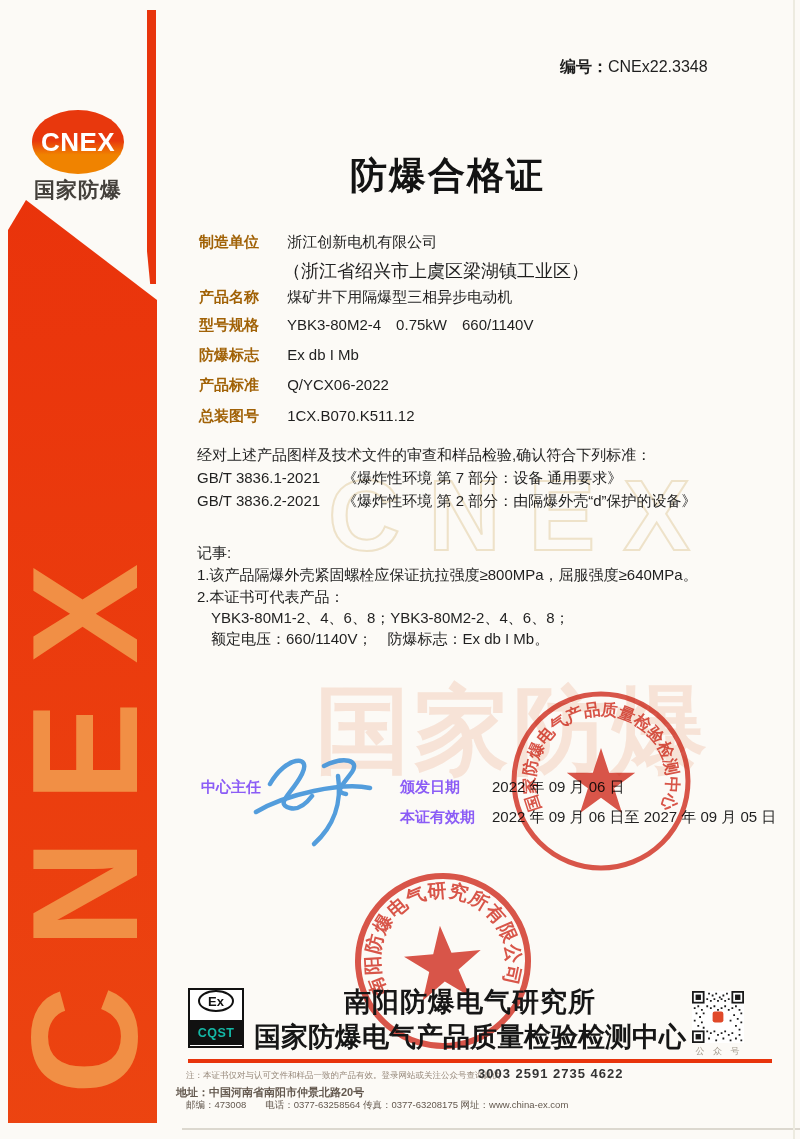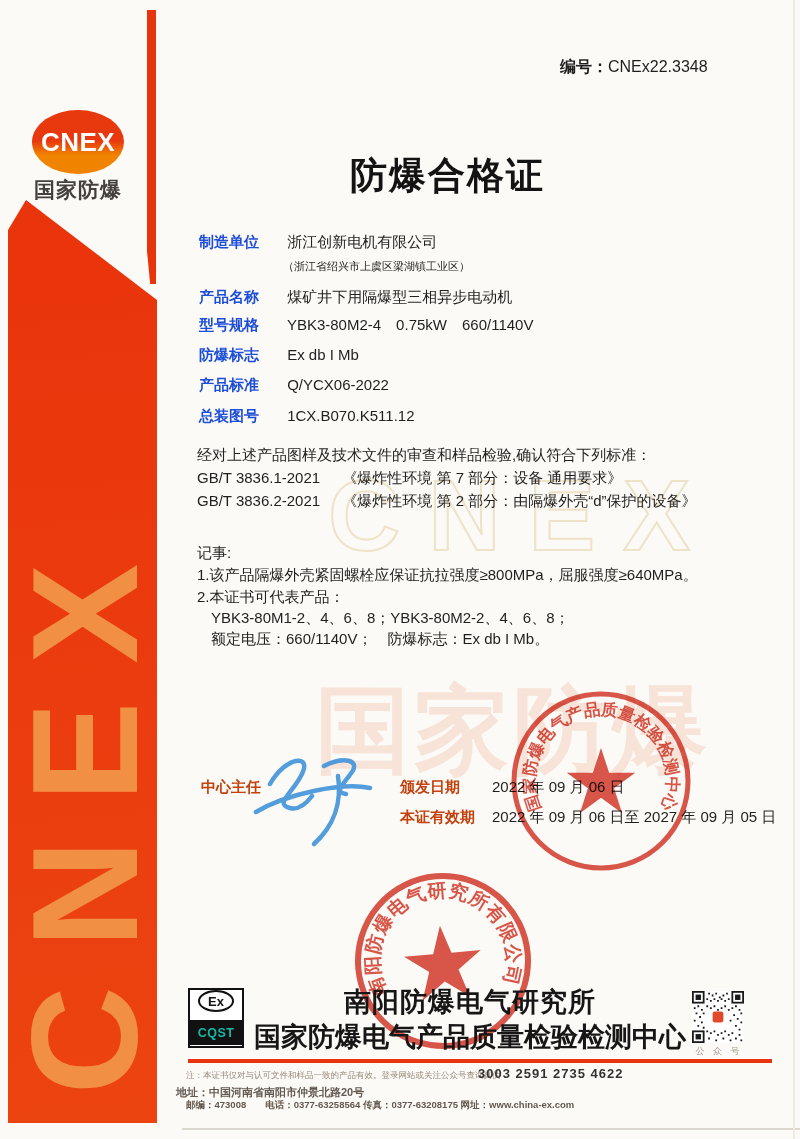--- a/index.html
+++ b/index.html
@@ -30,31 +30,31 @@
     color:transparent;-webkit-text-stroke:2px #eee2c9;white-space:nowrap;}
   .wm2{position:absolute;left:315px;top:668px;font-size:95px;font-weight:700;letter-spacing:4px;
     color:#f7e3d7;white-space:nowrap;}
   
   .cert-number{position:absolute;left:560px;top:57px;font-size:16px;color:#1e1e1e;}
   .cert-number b{font-weight:700;}
   .title{position:absolute;left:350px;top:151px;font-size:37px;font-weight:900;
     letter-spacing:2px;color:#131313;white-space:nowrap;}
   
   .frow{position:absolute;left:199px;font-size:15px;line-height:1;white-space:nowrap;}
-  .frow .lab{display:inline-block;width:84px;font-weight:600;color:#1d4ed8;font-family:Liberation Mono, monospace;}
+  .frow .lab{display:inline-block;width:84px;font-weight:600;color:#a16207;font-family:Liberation Mono, monospace;}
   .frow .val{color:#1f1f1f;}
-  .val2{position:absolute;left:283px;top:259px;font-size:11px;color:#1f1f1f;white-space:nowrap;}
+  .val2{position:absolute;left:283px;top:259px;font-size:18px;color:#1f1f1f;white-space:nowrap;}
   
   .rline{position:absolute;left:197px;font-size:15px;line-height:1;white-space:nowrap;color:#1f1f1f;}
   .rline .code{display:inline-block;margin-right:18px;}
   
   .nline{position:absolute;left:197px;font-size:15px;line-height:1;white-space:nowrap;color:#1f1f1f;}
   .indent{left:211px;}
   
-  .slab{position:absolute;font-size:15px;font-weight:600;color:#c2410c;white-space:nowrap;}
+  .slab{position:absolute;font-size:15px;font-weight:600;color:#8b5cf6;white-space:nowrap;}
   .sval{position:absolute;font-size:15px;color:#1f1f1f;white-space:nowrap;}
   .sig-svg{position:absolute;left:246px;top:750px;}
   
   .stamp{position:absolute;mix-blend-mode:multiply;opacity:.85;pointer-events:none;}
   .stamp text{font-family:"Liberation Sans",sans-serif;font-weight:700;}
   
   .ex-box{position:absolute;left:188px;top:988px;width:56px;height:60px;border:2.5px solid #111;
     box-sizing:border-box;background:#fff;}
   .ex-top{height:30px;display:flex;align-items:flex-start;justify-content:center;}
   .ex-oval{width:36px;height:22px;border:2.5px solid #111;border-radius:50%;box-sizing:border-box;
@@ -66,21 +66,21 @@
   .org-l2{font-size:27px;font-weight:700;letter-spacing:0;line-height:1.2;margin-top:3px;white-space:nowrap;}
   .qr{position:absolute;left:692px;top:991px;}
   .qr-caption{position:absolute;left:688px;top:1045px;width:62px;text-align:center;
     font-size:9px;color:#a39a8d;letter-spacing:3px;}
   .divider{position:absolute;left:188px;top:1059px;width:584px;height:3.5px;background:#e8340c;}
   
   .fp1{position:absolute;left:186px;top:1070px;font-size:8.5px;color:#97897b;white-space:nowrap;}
   .fp-code{position:absolute;left:478px;top:1066px;font-size:13px;font-weight:700;color:#333;
     letter-spacing:1px;white-space:nowrap;}
   .fp2{position:absolute;left:176px;top:1085px;font-size:11px;font-weight:600;color:#63584e;white-space:nowrap;}
-  .fp3{position:absolute;left:186px;top:1099px;font-size:9.5px;font-weight:700;color:#63584e;white-space:nowrap;}
+  .fp3{position:absolute;left:186px;top:1099px;font-size:9.5px;font-weight:400;color:#63584e;white-space:nowrap;}
   
   .edge-b{position:absolute;left:182px;top:1128px;width:618px;height:1.5px;background:#dcd8cf;}
   .edge-r{position:absolute;left:793px;top:0;width:1.5px;height:1139px;background:#edebe0;}
 </style>
 </head>
 <body>
 
 <div id="page">
 
   <div class="band">

